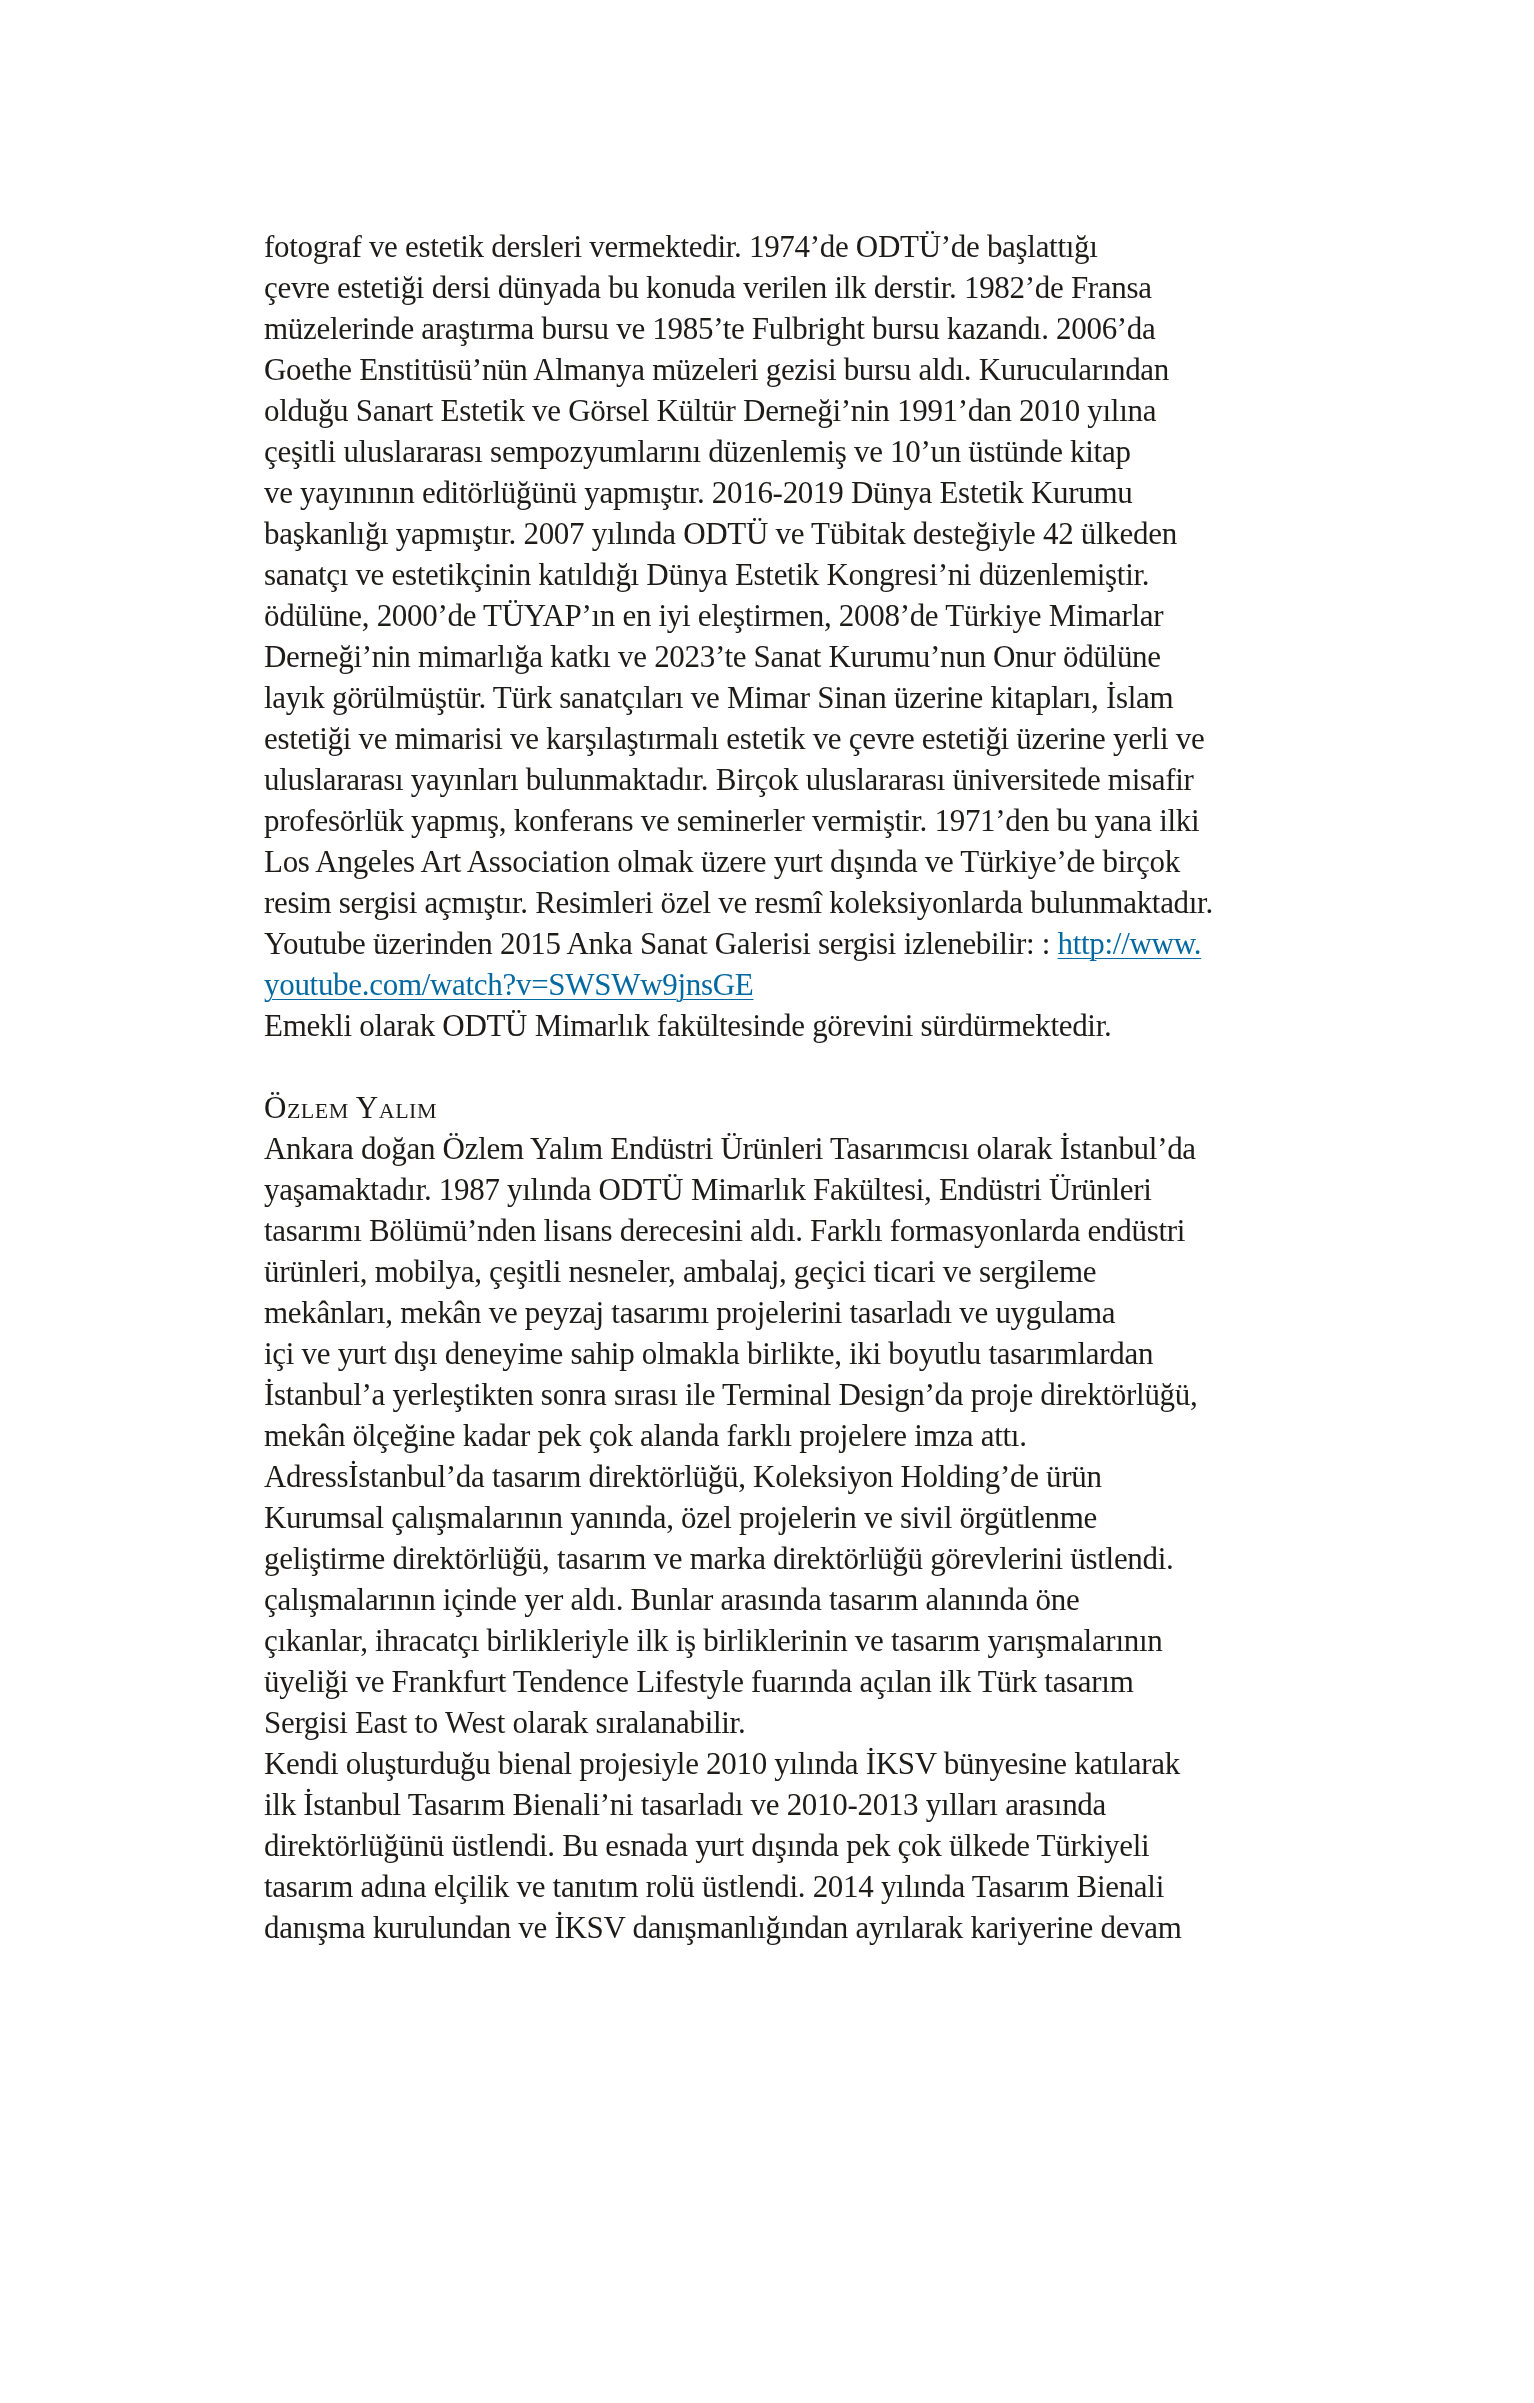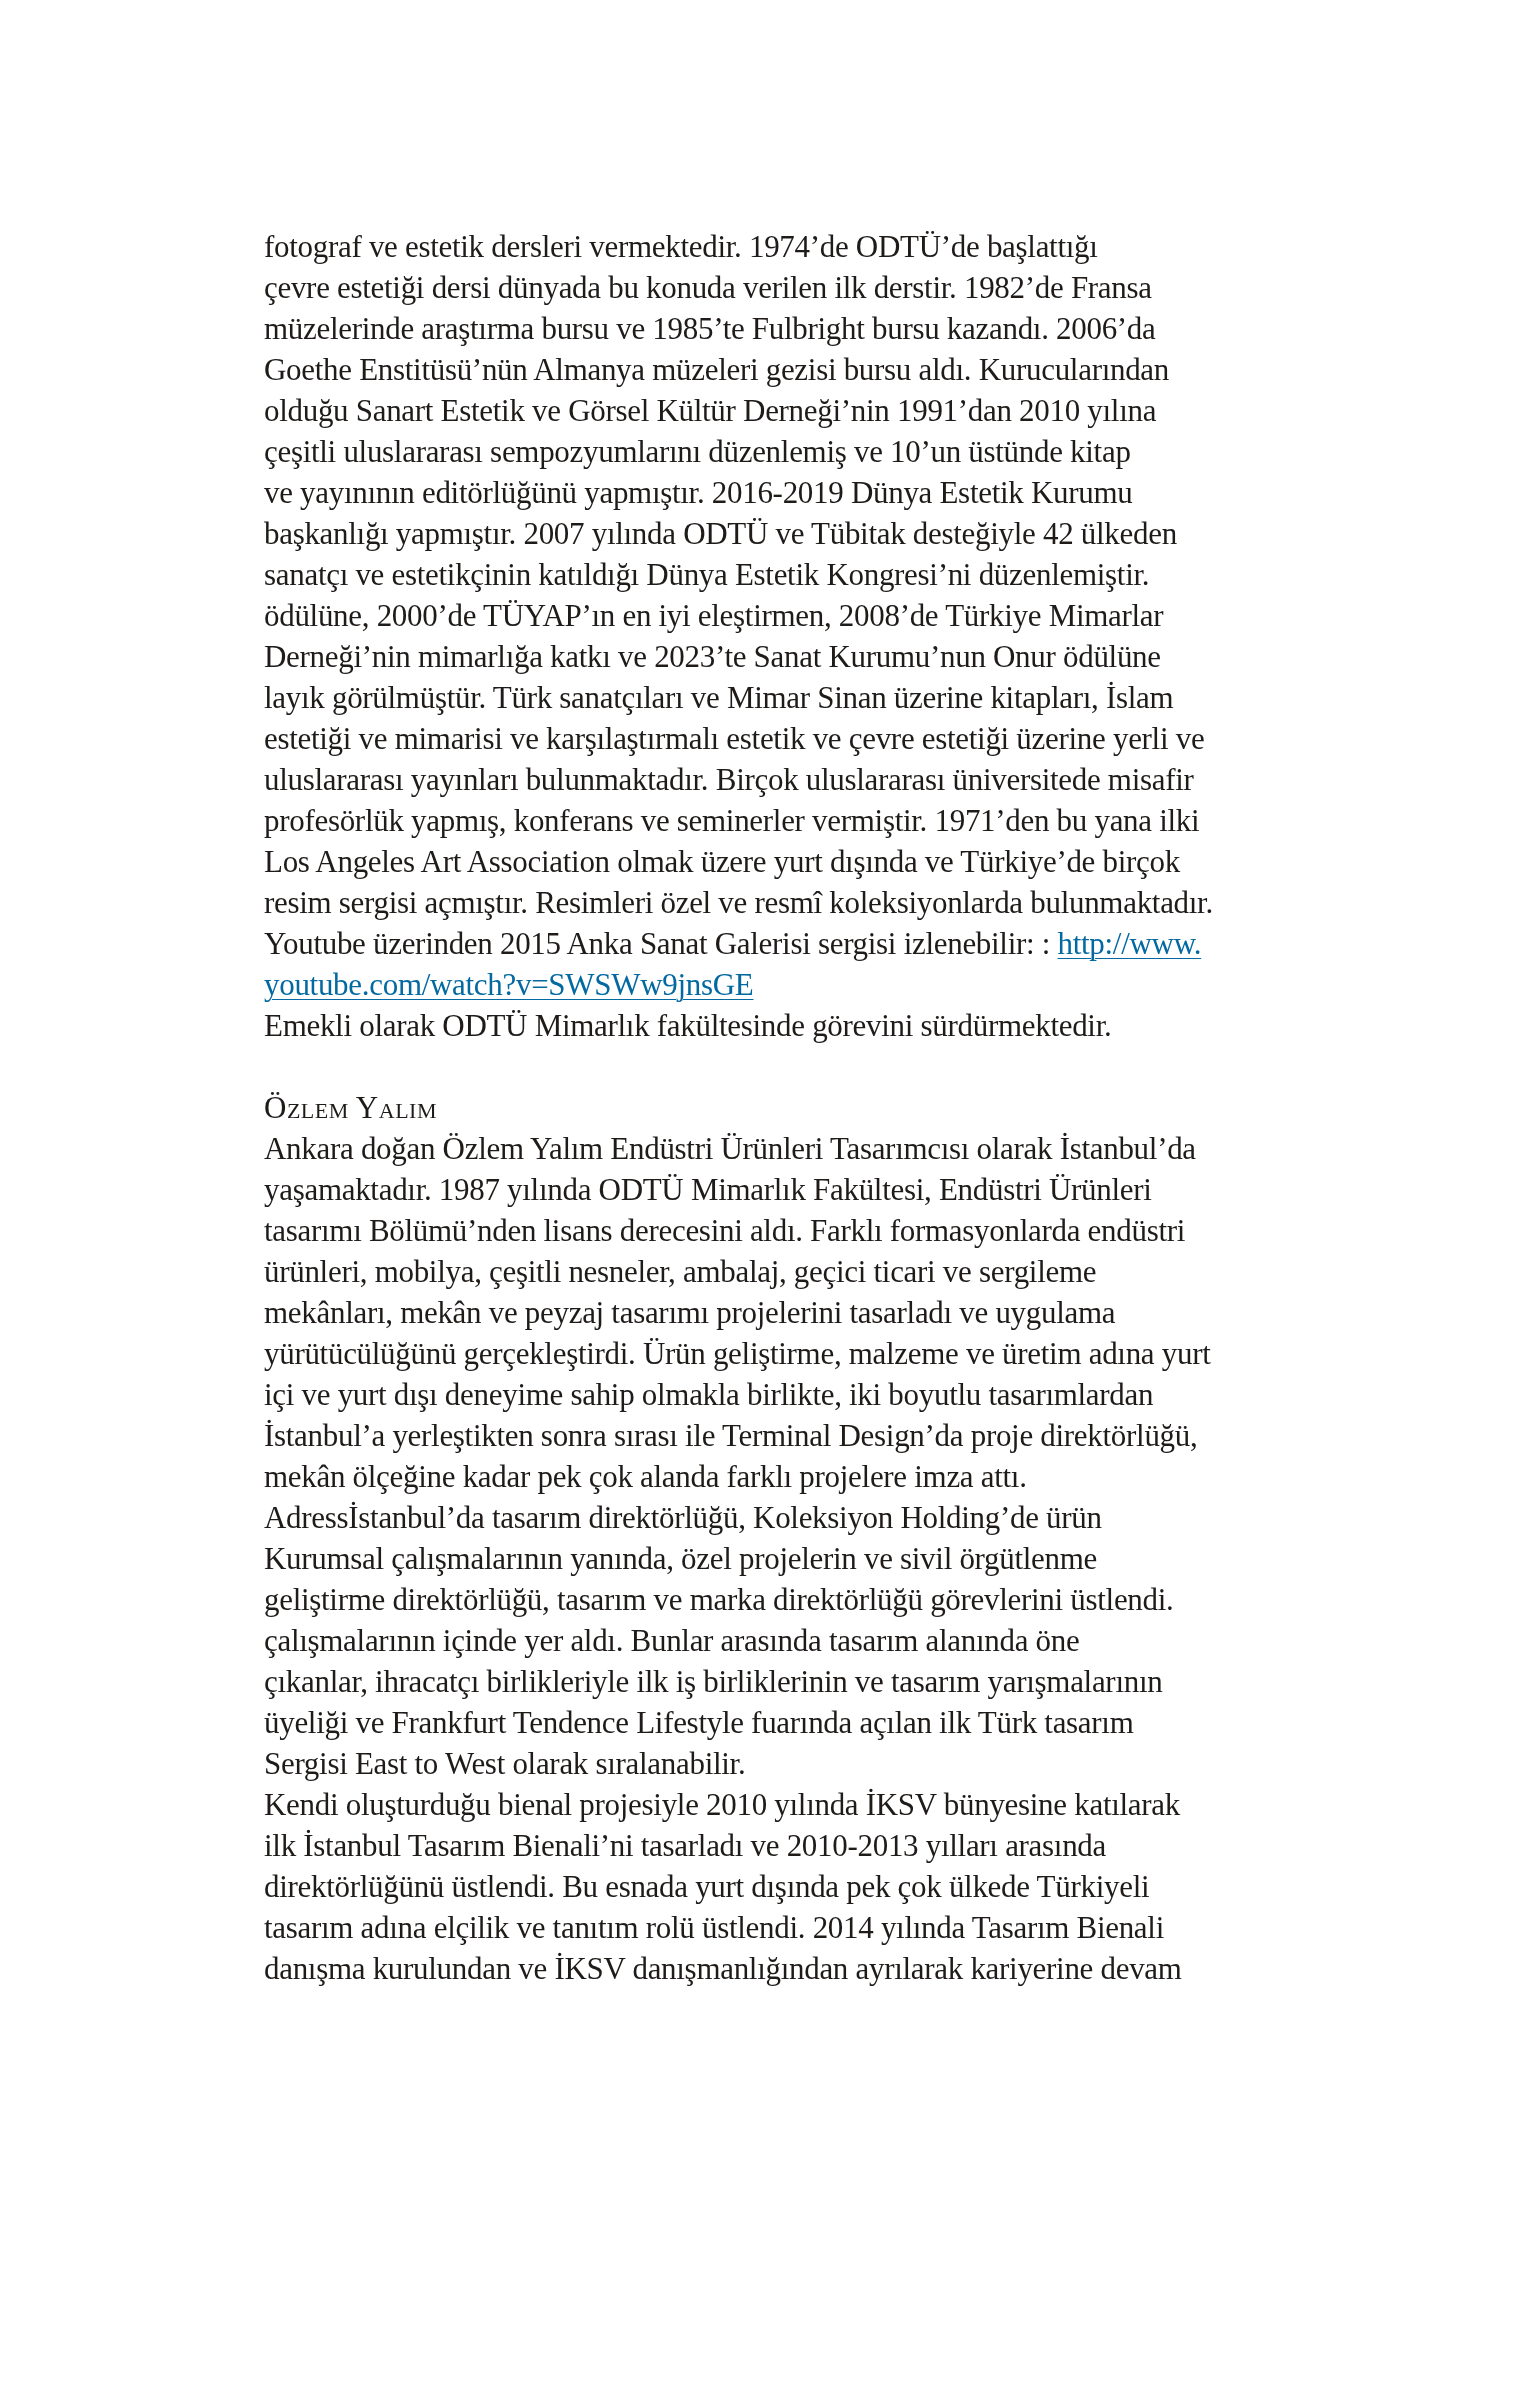--- a/index.html
+++ b/index.html
@@ -81,21 +81,20 @@
 
   <span class="gap"></span>
 
   <div class="section">
     <span class="heading">Özlem Yalım</span>
     <span class="line">Ankara doğan Özlem Yalım Endüstri Ürünleri Tasarımcısı olarak İstanbul’da</span>
     <span class="line">yaşamaktadır. 1987 yılında ODTÜ Mimarlık Fakültesi, Endüstri Ürünleri</span>
     <span class="line">tasarımı Bölümü’nden lisans derecesini aldı. Farklı formasyonlarda endüstri</span>
     <span class="line">ürünleri, mobilya, çeşitli nesneler, ambalaj, geçici ticari ve sergileme</span>
     <span class="line">mekânları, mekân ve peyzaj tasarımı projelerini tasarladı ve uygulama</span>
-    <span class="line">yürütücülüğünü gerçekleştirdi. Ürün geliştirme, malzeme ve üretim adına yurt</span>
     <span class="line">içi ve yurt dışı deneyime sahip olmakla birlikte, iki boyutlu tasarımlardan</span>
     <span class="line">İstanbul’a yerleştikten sonra sırası ile Terminal Design’da proje direktörlüğü,</span>
     <span class="line">mekân ölçeğine kadar pek çok alanda farklı projelere imza attı.</span>
     <span class="line">Adressİstanbul’da tasarım direktörlüğü, Koleksiyon Holding’de ürün</span>
     <span class="line">Kurumsal çalışmalarının yanında, özel projelerin ve sivil örgütlenme</span>
     <span class="line">geliştirme direktörlüğü, tasarım ve marka direktörlüğü görevlerini üstlendi.</span>
     <span class="line">çalışmalarının içinde yer aldı. Bunlar arasında tasarım alanında öne</span>
     <span class="line">çıkanlar, ihracatçı birlikleriyle ilk iş birliklerinin ve tasarım yarışmalarının</span>
     <span class="line">üyeliği ve Frankfurt Tendence Lifestyle fuarında açılan ilk Türk tasarım</span>
     <span class="line">Sergisi East to West olarak sıralanabilir.</span>

